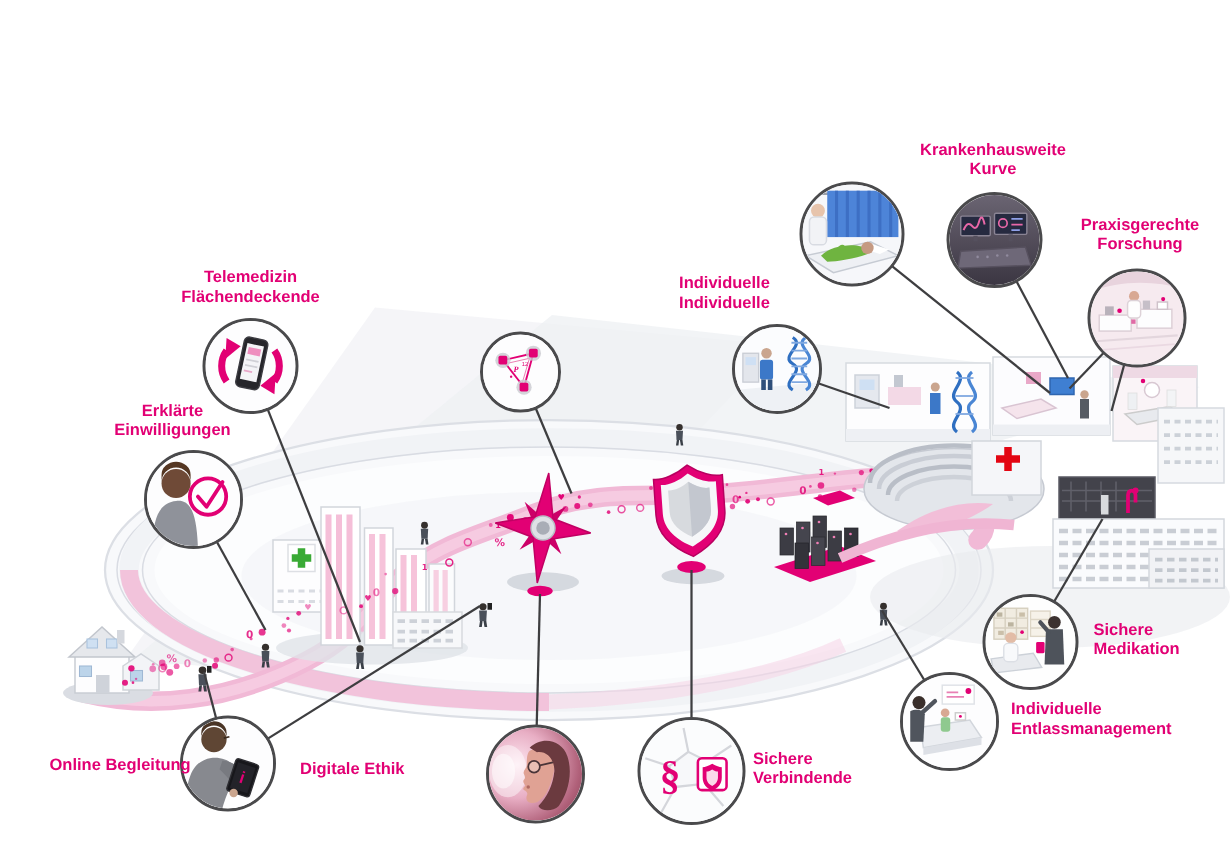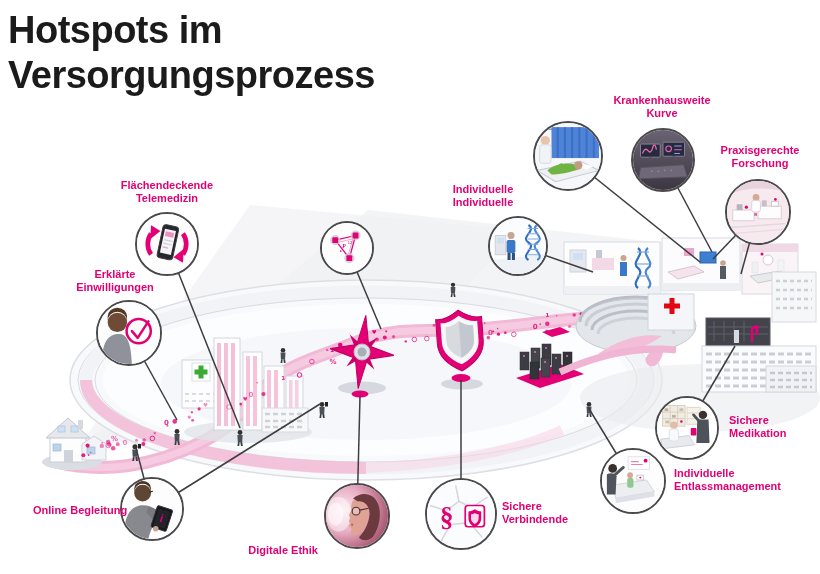--- a/index.html
+++ b/index.html
@@ -5,21 +5,21 @@
   :root{ --magenta:#e20074; --title:#1b1b1b; --line:#3e3e40; }
   html,body{margin:0;padding:0;background:#fff;}
   body{width:820px;height:574px;overflow:hidden;}
   .stage{position:relative;width:820px;height:574px;background:#fff;font-family:"Liberation Sans",sans-serif;}
   svg.scene{position:absolute;left:0;top:0;z-index:1;}
   .title{position:absolute;left:8px;top:8px;z-index:3;font:bold 38px/45px "Liberation Sans",sans-serif;
          color:var(--title);letter-spacing:-0.5px;}
   .title span{display:block;}
   .hs-label{position:absolute;z-index:4;font:bold 11px/13px "Liberation Sans",sans-serif;color:var(--magenta);}
   .hs-label span{display:block;}
-  .ta-c{text-align:center;} .ta-r{text-align:right;margin-top:37px;} .ta-l{text-align:left;}
+  .ta-c{text-align:center;} .ta-r{} .ta-l{text-align:left;}
   .hs-circle{position:absolute;z-index:3;border-radius:50%;border:2.5px solid #4a4a4c;background:#fff;
              overflow:hidden;box-sizing:border-box;}
   .hs-circle svg{display:block;width:100%;height:100%;}
 </style>
 </head>
 <body>
 
 <div class="stage">
 
 <svg class="scene" width="820" height="574" viewBox="0 0 820 574">
@@ -358,28 +358,24 @@
     <line x1="758" y1="212" x2="741" y2="274"></line>
     <line x1="687" y1="428" x2="735" y2="346"></line>
     <line x1="633" y1="481" x2="588" y2="407"></line>
     <line x1="461" y1="514" x2="461" y2="380"></line>
     <line x1="357" y1="516" x2="360" y2="396"></line>
     <line x1="152" y1="509" x2="136" y2="448"></line>
     <line x1="152" y1="509" x2="320" y2="404"></line>
   </g>
 </svg>
 
-<div class="title">
-  <span>Hotspots im</span>
-  <span>Versorgungsprozess</span>
-</div>
 
 <div class="hs-label ta-c" style="left:87px;top:179px;width:160px">
+      <span>Telemedizin</span>
       <span>Flächendeckende</span>
-      <span>Telemedizin</span>
     </div>
 <div class="hs-label ta-c" style="left:40px;top:268px;width:150px">
       <span>Erklärte</span>
       <span>Einwilligungen</span>
     </div>
 <div class="hs-label ta-c" style="left:413px;top:183px;width:140px">
       <span>Individuelle</span>
       <span>Individuelle</span>
     </div>
 <div class="hs-label ta-c" style="left:592px;top:94px;width:140px">

